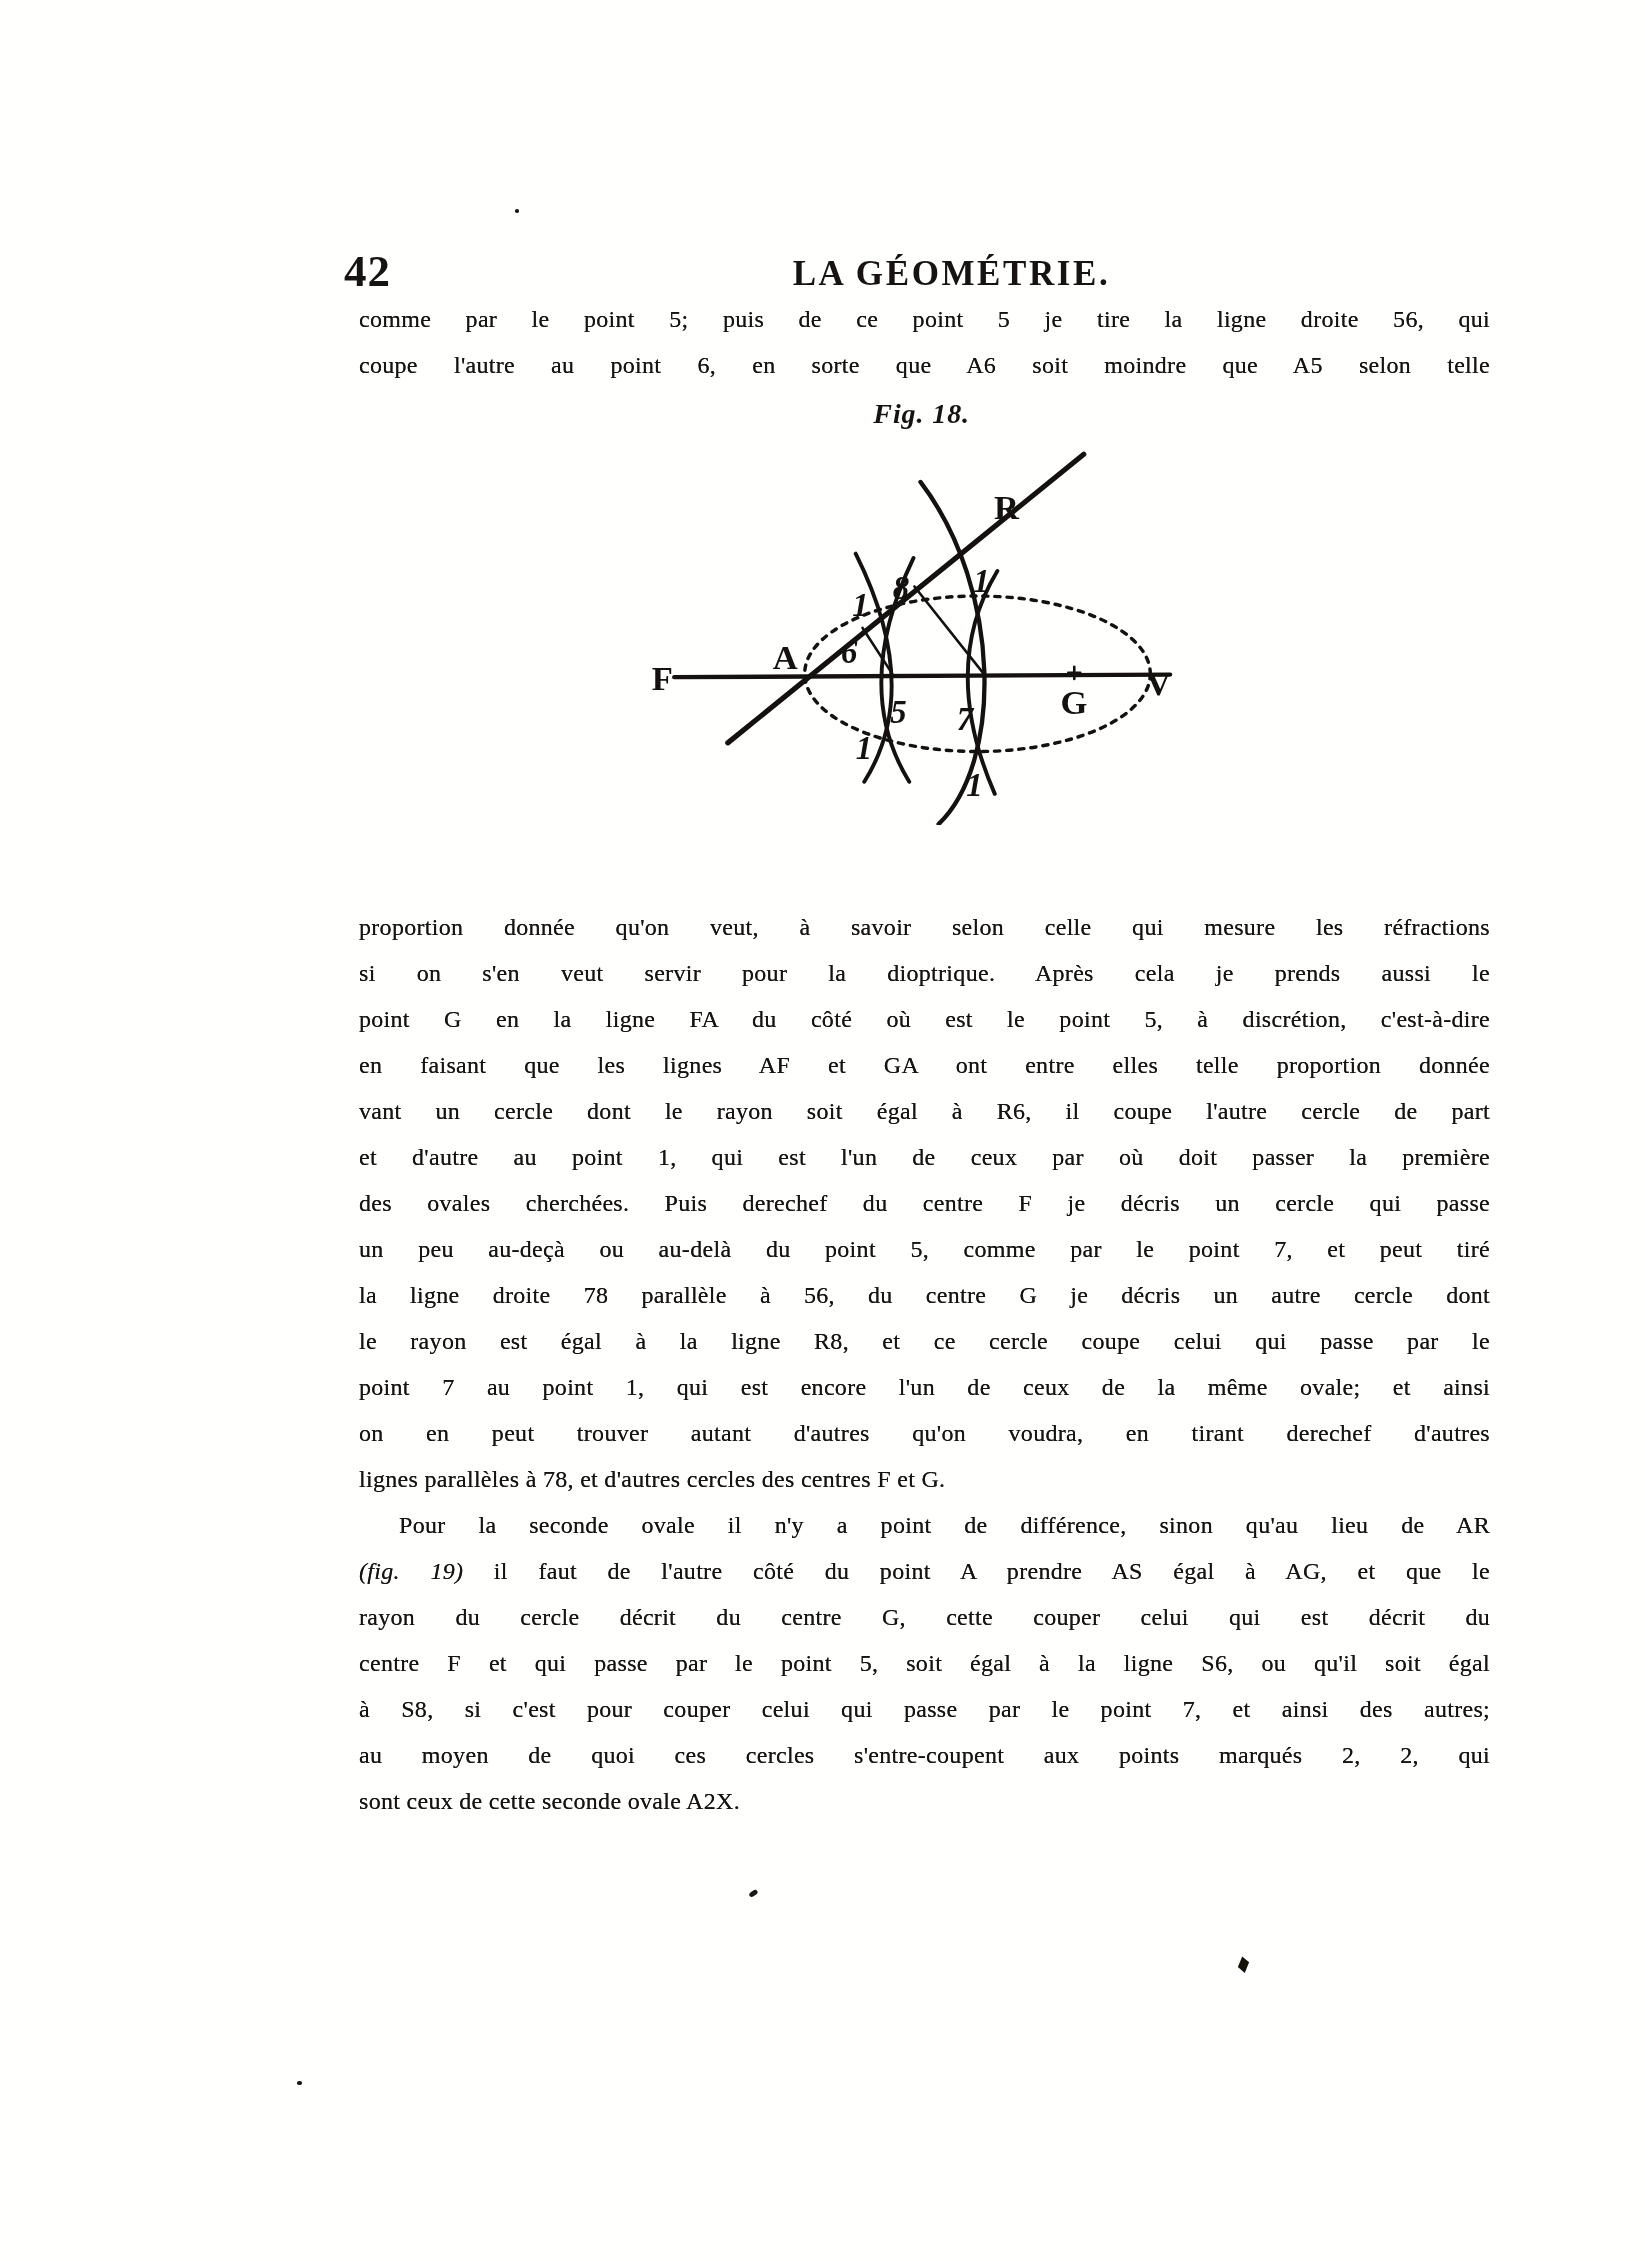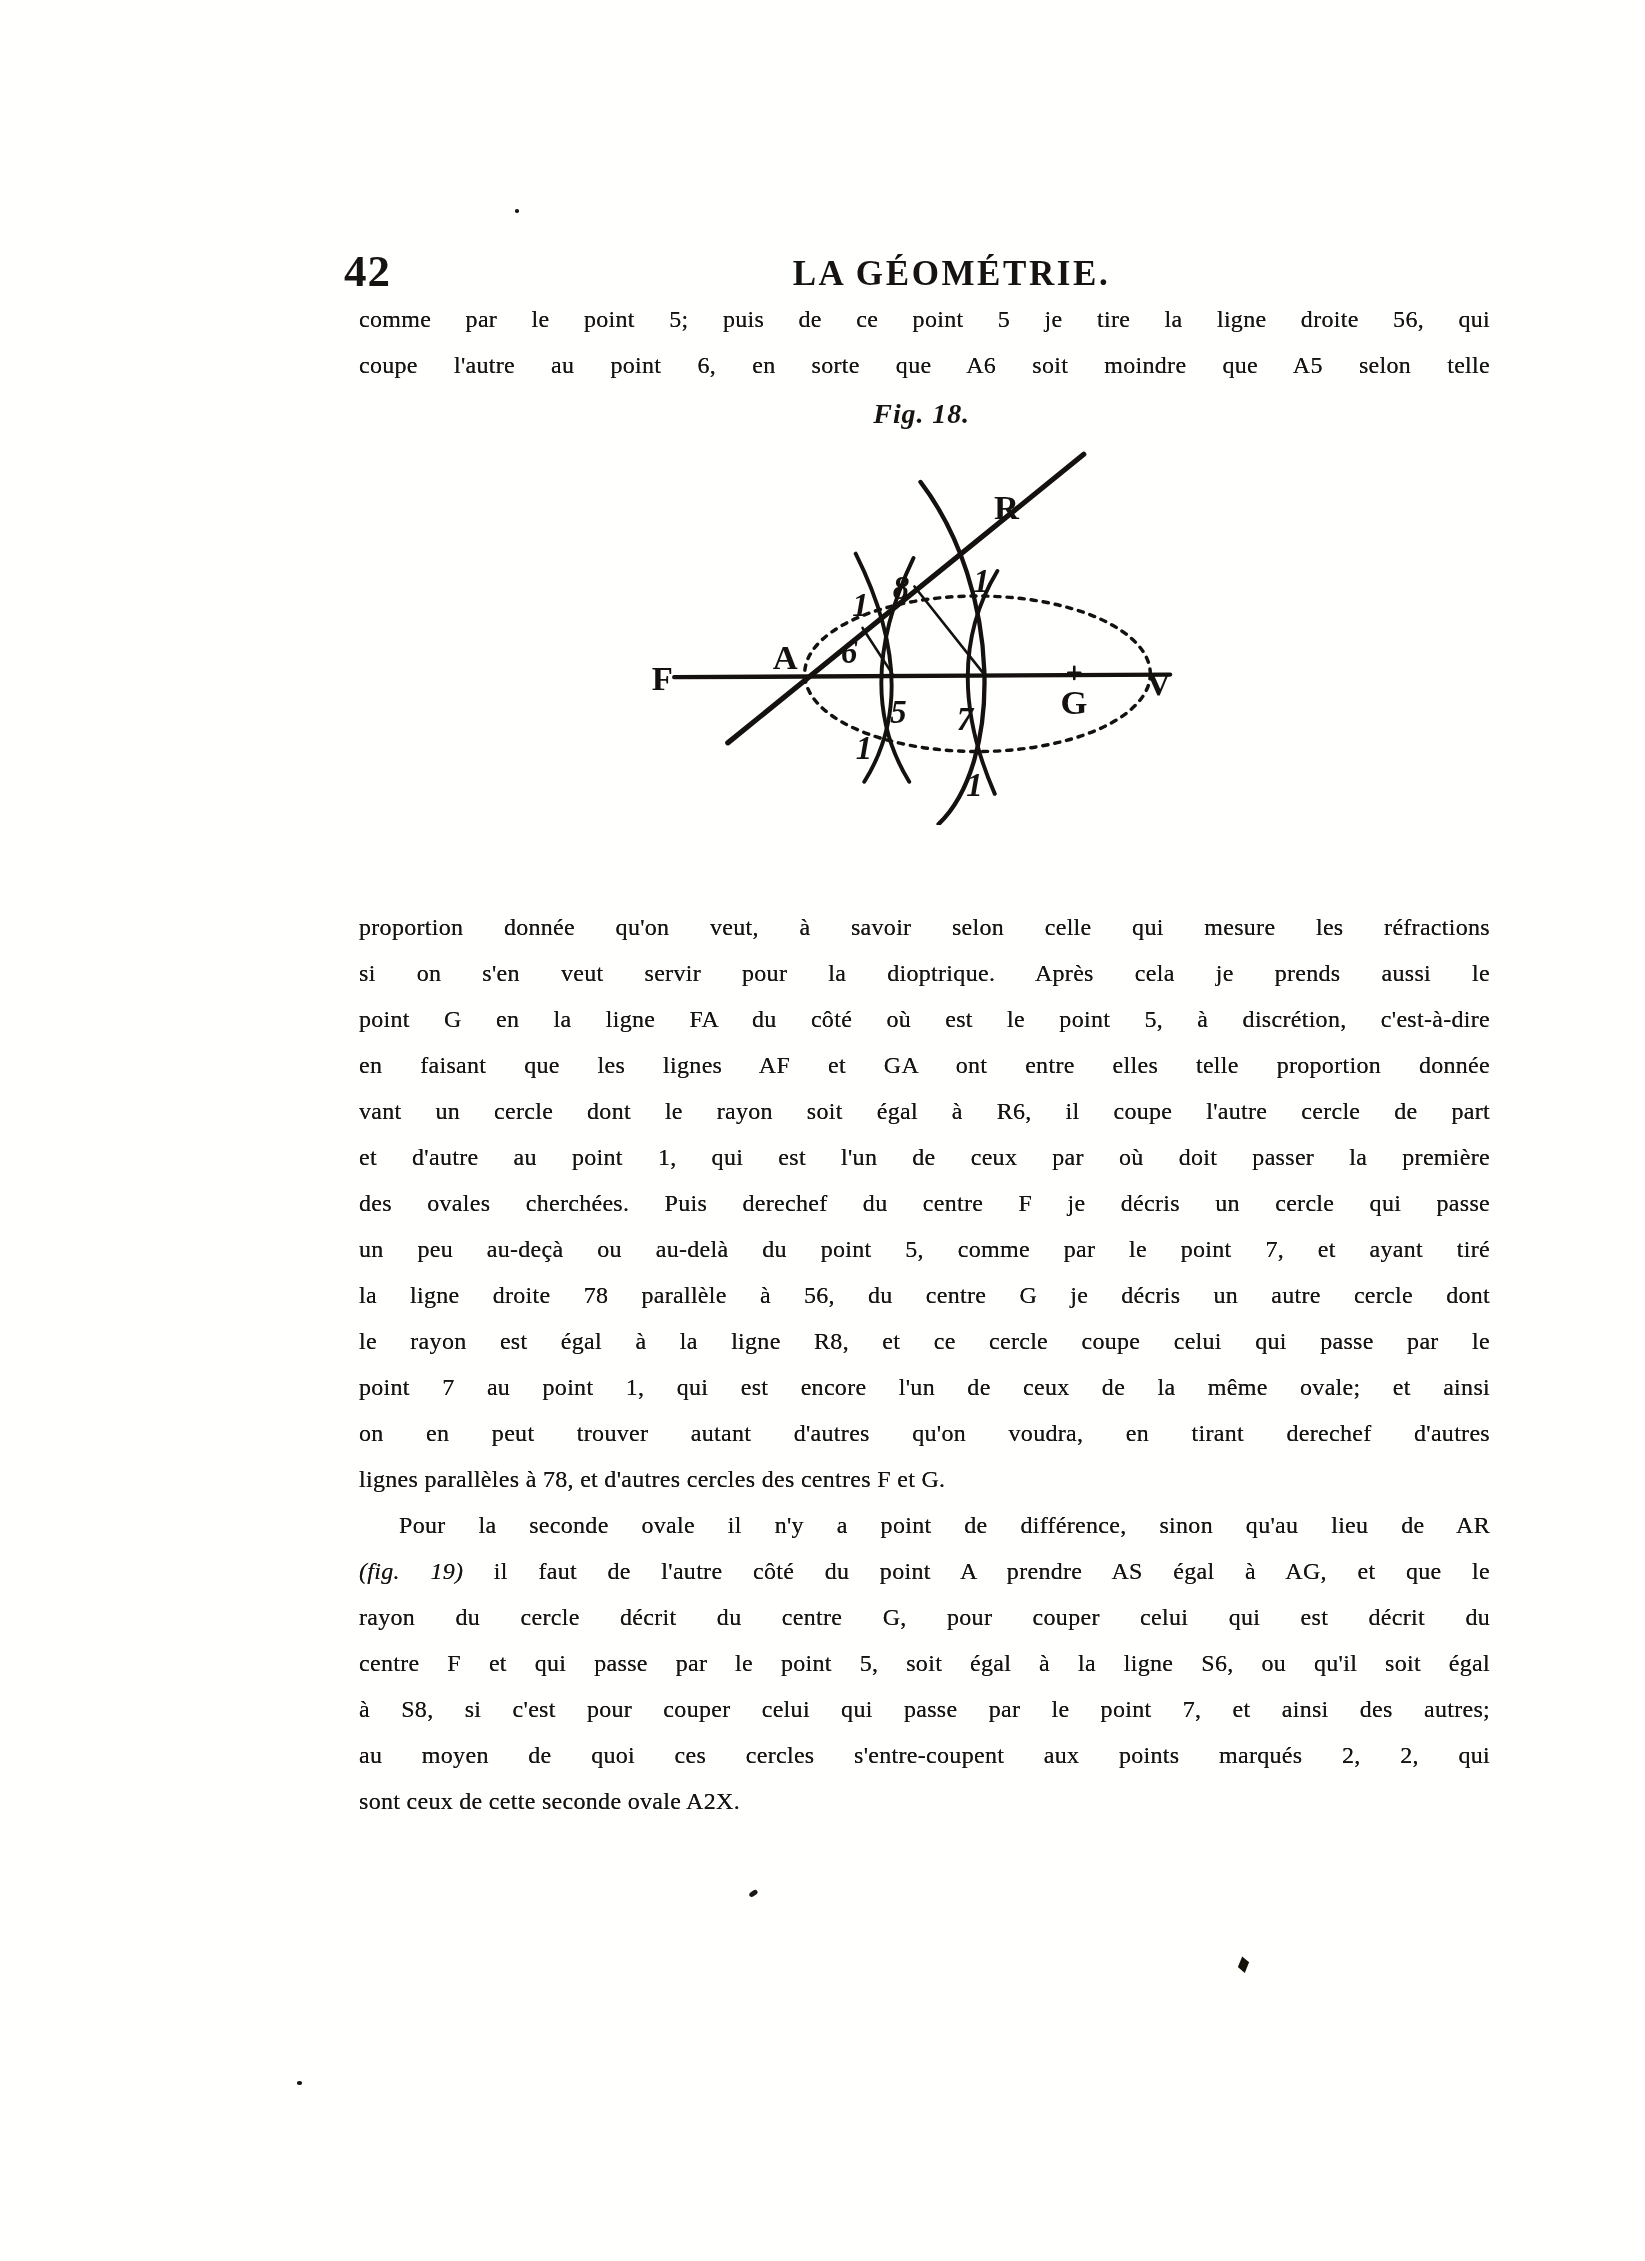--- a/index.html
+++ b/index.html
@@ -96,29 +96,29 @@
   </div>
 
   <div class="textblock bodyblock">
     <div class="jline">proportion donnée qu'on veut, à savoir selon celle qui mesure les réfractions</div>
     <div class="jline">si on s'en veut servir pour la dioptrique. Après cela je prends aussi le</div>
     <div class="jline">point G en la ligne FA du côté où est le point 5, à discrétion, c'est-à-dire</div>
     <div class="jline">en faisant que les lignes AF et GA ont entre elles telle proportion donnée</div>
     <div class="jline">vant un cercle dont le rayon soit égal à R6, il coupe l'autre cercle de part</div>
     <div class="jline">et d'autre au point 1, qui est l'un de ceux par où doit passer la première</div>
     <div class="jline">des ovales cherchées. Puis derechef du centre F je décris un cercle qui passe</div>
-    <div class="jline">un peu au-deçà ou au-delà du point 5, comme par le point 7, et ayant tiré</div>
+    <div class="jline">un peu au-deçà ou au-delà du point 5, comme par le point 7, et peut tiré</div>
     <div class="jline">la ligne droite 78 parallèle à 56, du centre G je décris un autre cercle dont</div>
     <div class="jline">le rayon est égal à la ligne R8, et ce cercle coupe celui qui passe par le</div>
     <div class="jline">point 7 au point 1, qui est encore l'un de ceux de la même ovale; et ainsi</div>
     <div class="jline">on en peut trouver autant d'autres qu'on voudra, en tirant derechef d'autres</div>
     <div class="lline">lignes parallèles à 78, et d'autres cercles des centres F et G.</div>
     <div class="jline indent">Pour la seconde ovale il n'y a point de différence, sinon qu'au lieu de AR</div>
     <div class="jline"><i>(fig. 19)</i><span> il faut de l'autre côté du point A prendre AS égal à AG, et que le</span></div>
-    <div class="jline">rayon du cercle décrit du centre G, pour couper celui qui est décrit du</div>
+    <div class="jline">rayon du cercle décrit du centre G, cette couper celui qui est décrit du</div>
     <div class="jline">centre F et qui passe par le point 5, soit égal à la ligne S6, ou qu'il soit égal</div>
     <div class="jline">à S8, si c'est pour couper celui qui passe par le point 7, et ainsi des autres;</div>
     <div class="jline">au moyen de quoi ces cercles s'entre-coupent aux points marqués 2, 2, qui</div>
     <div class="lline">sont ceux de cette seconde ovale A2X.</div>
   </div>
 
   <div class="speck" style="left:515px;top:209px;width:4.3px;height:4.3px;"></div>
   <div class="speck" style="left:749px;top:1891px;width:8.6px;height:5.2px;transform:rotate(-35deg);"></div>
   <div class="fleuron" style="left:1239px;top:1959px;width:8.6px;height:11.2px;"></div>
   <div class="speck" style="left:297px;top:2081px;width:5.2px;height:4.3px;"></div>

